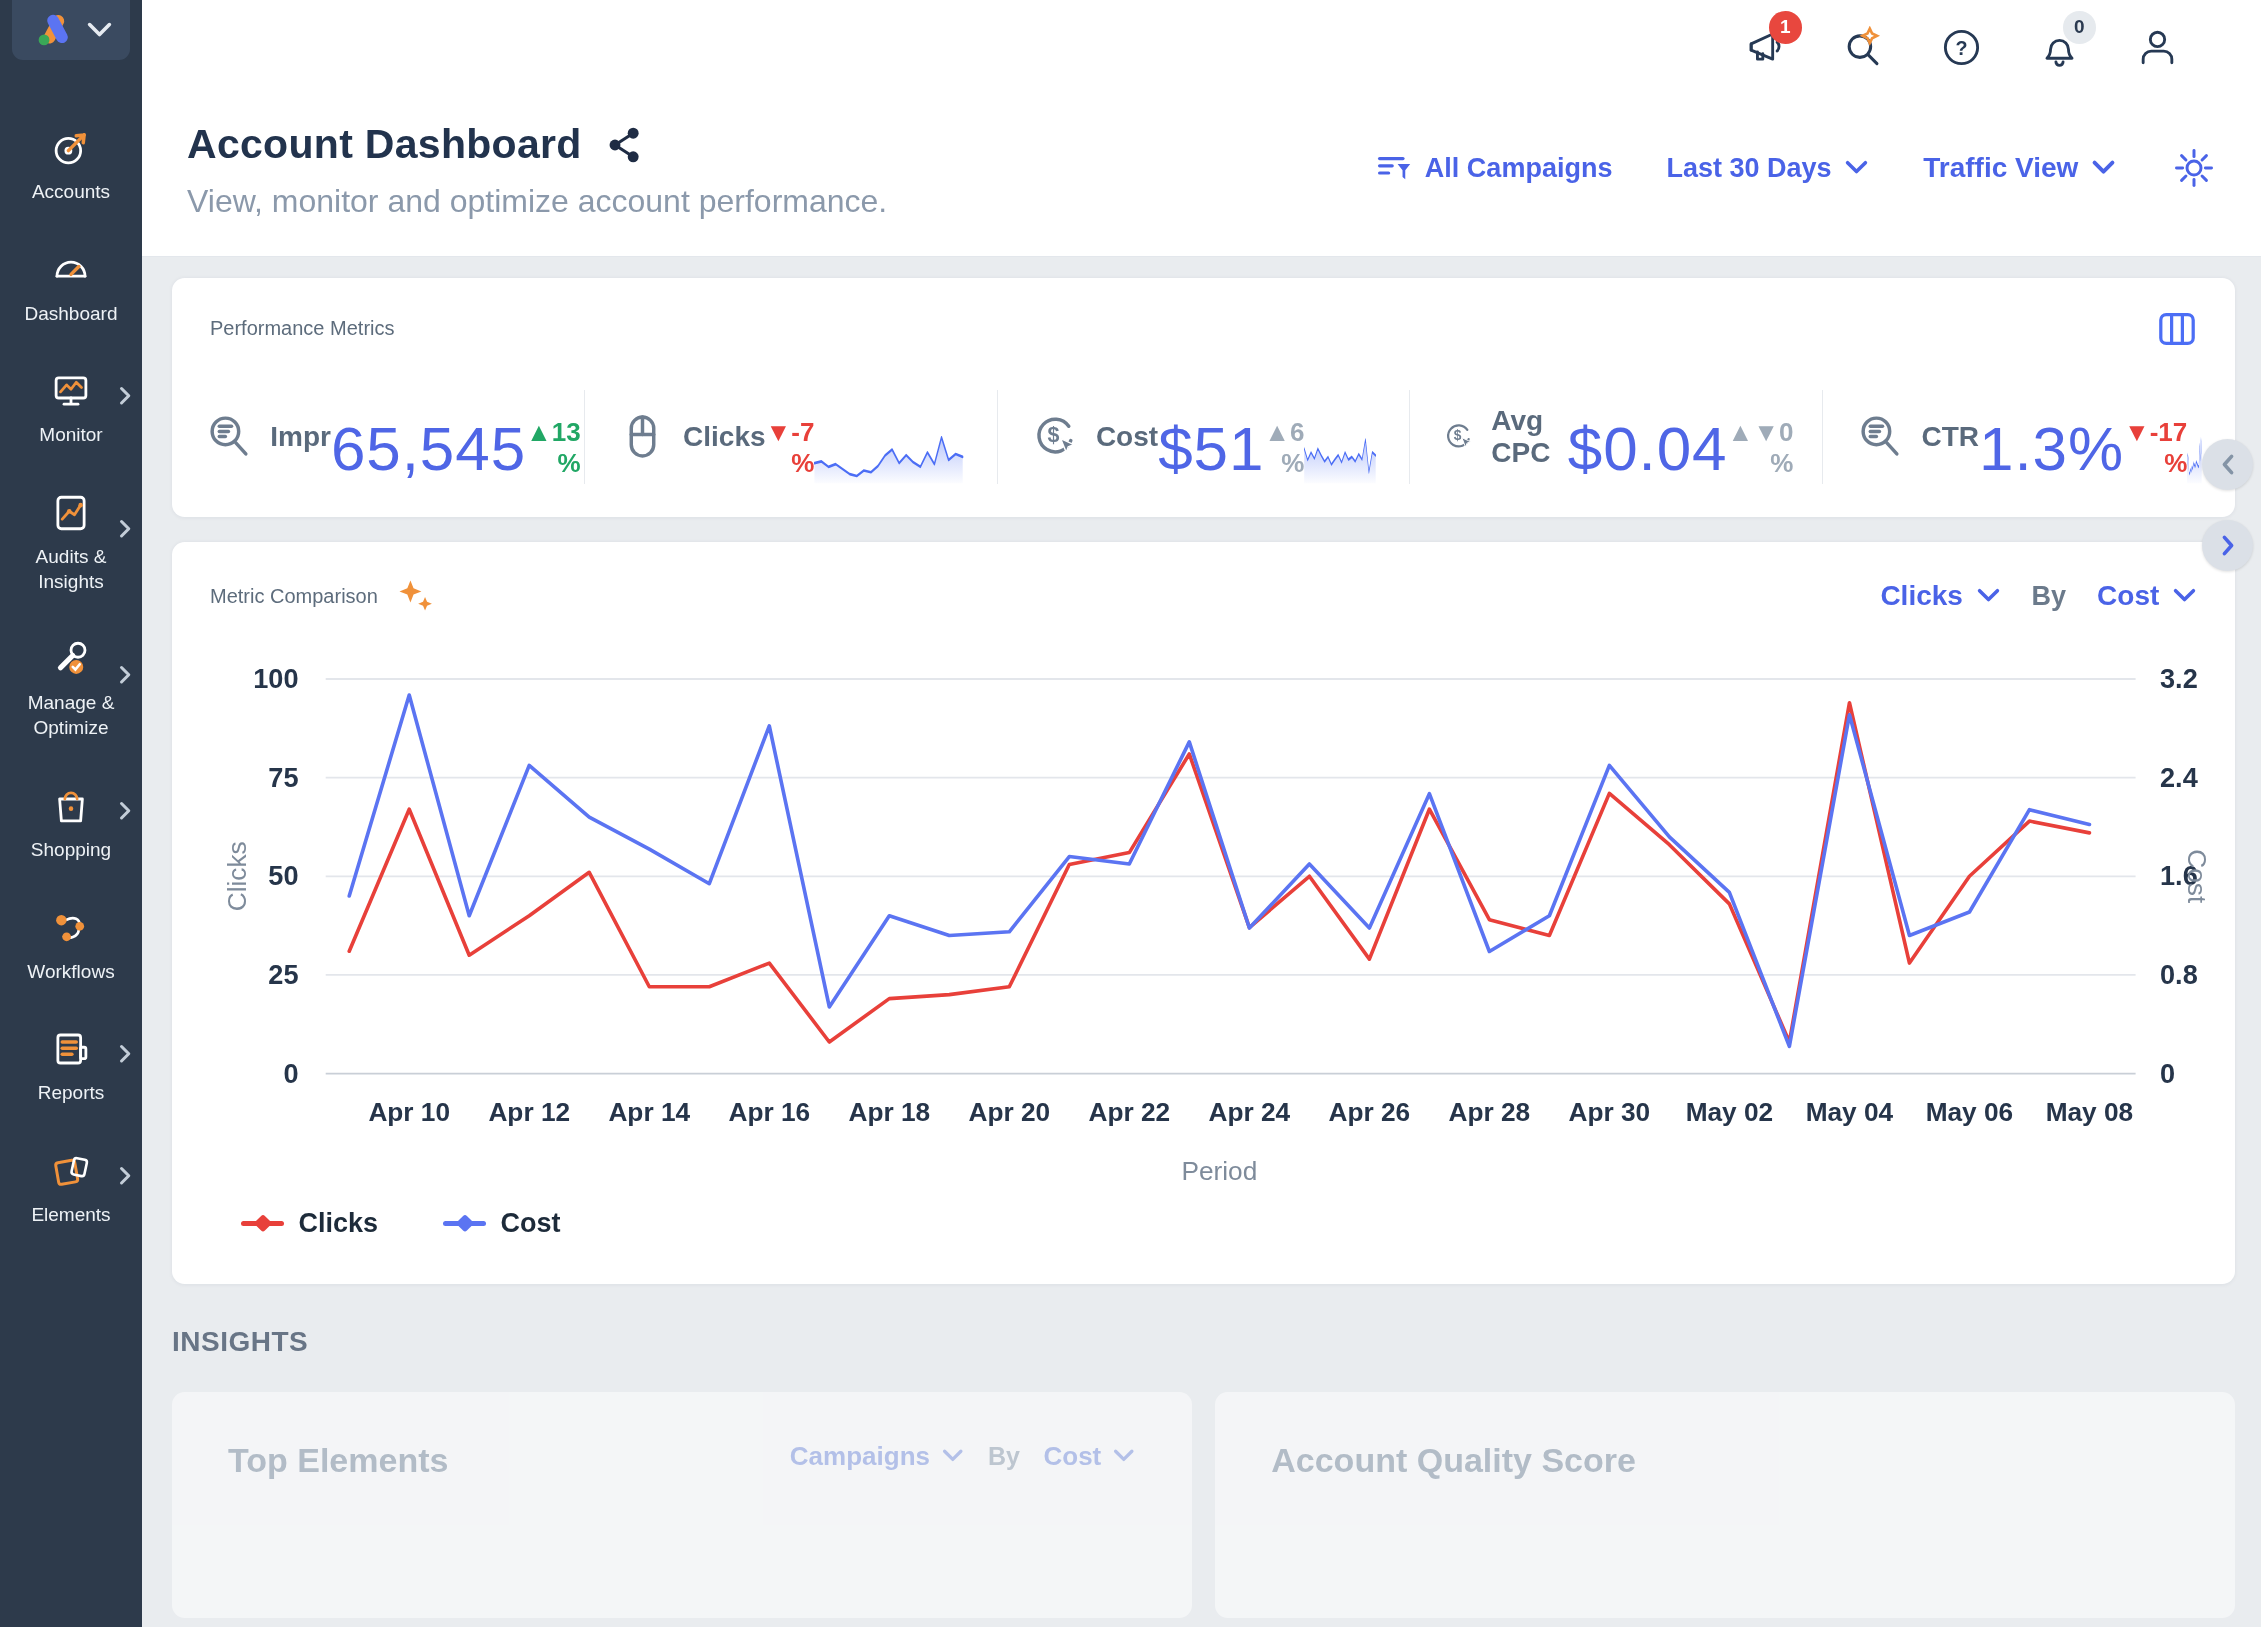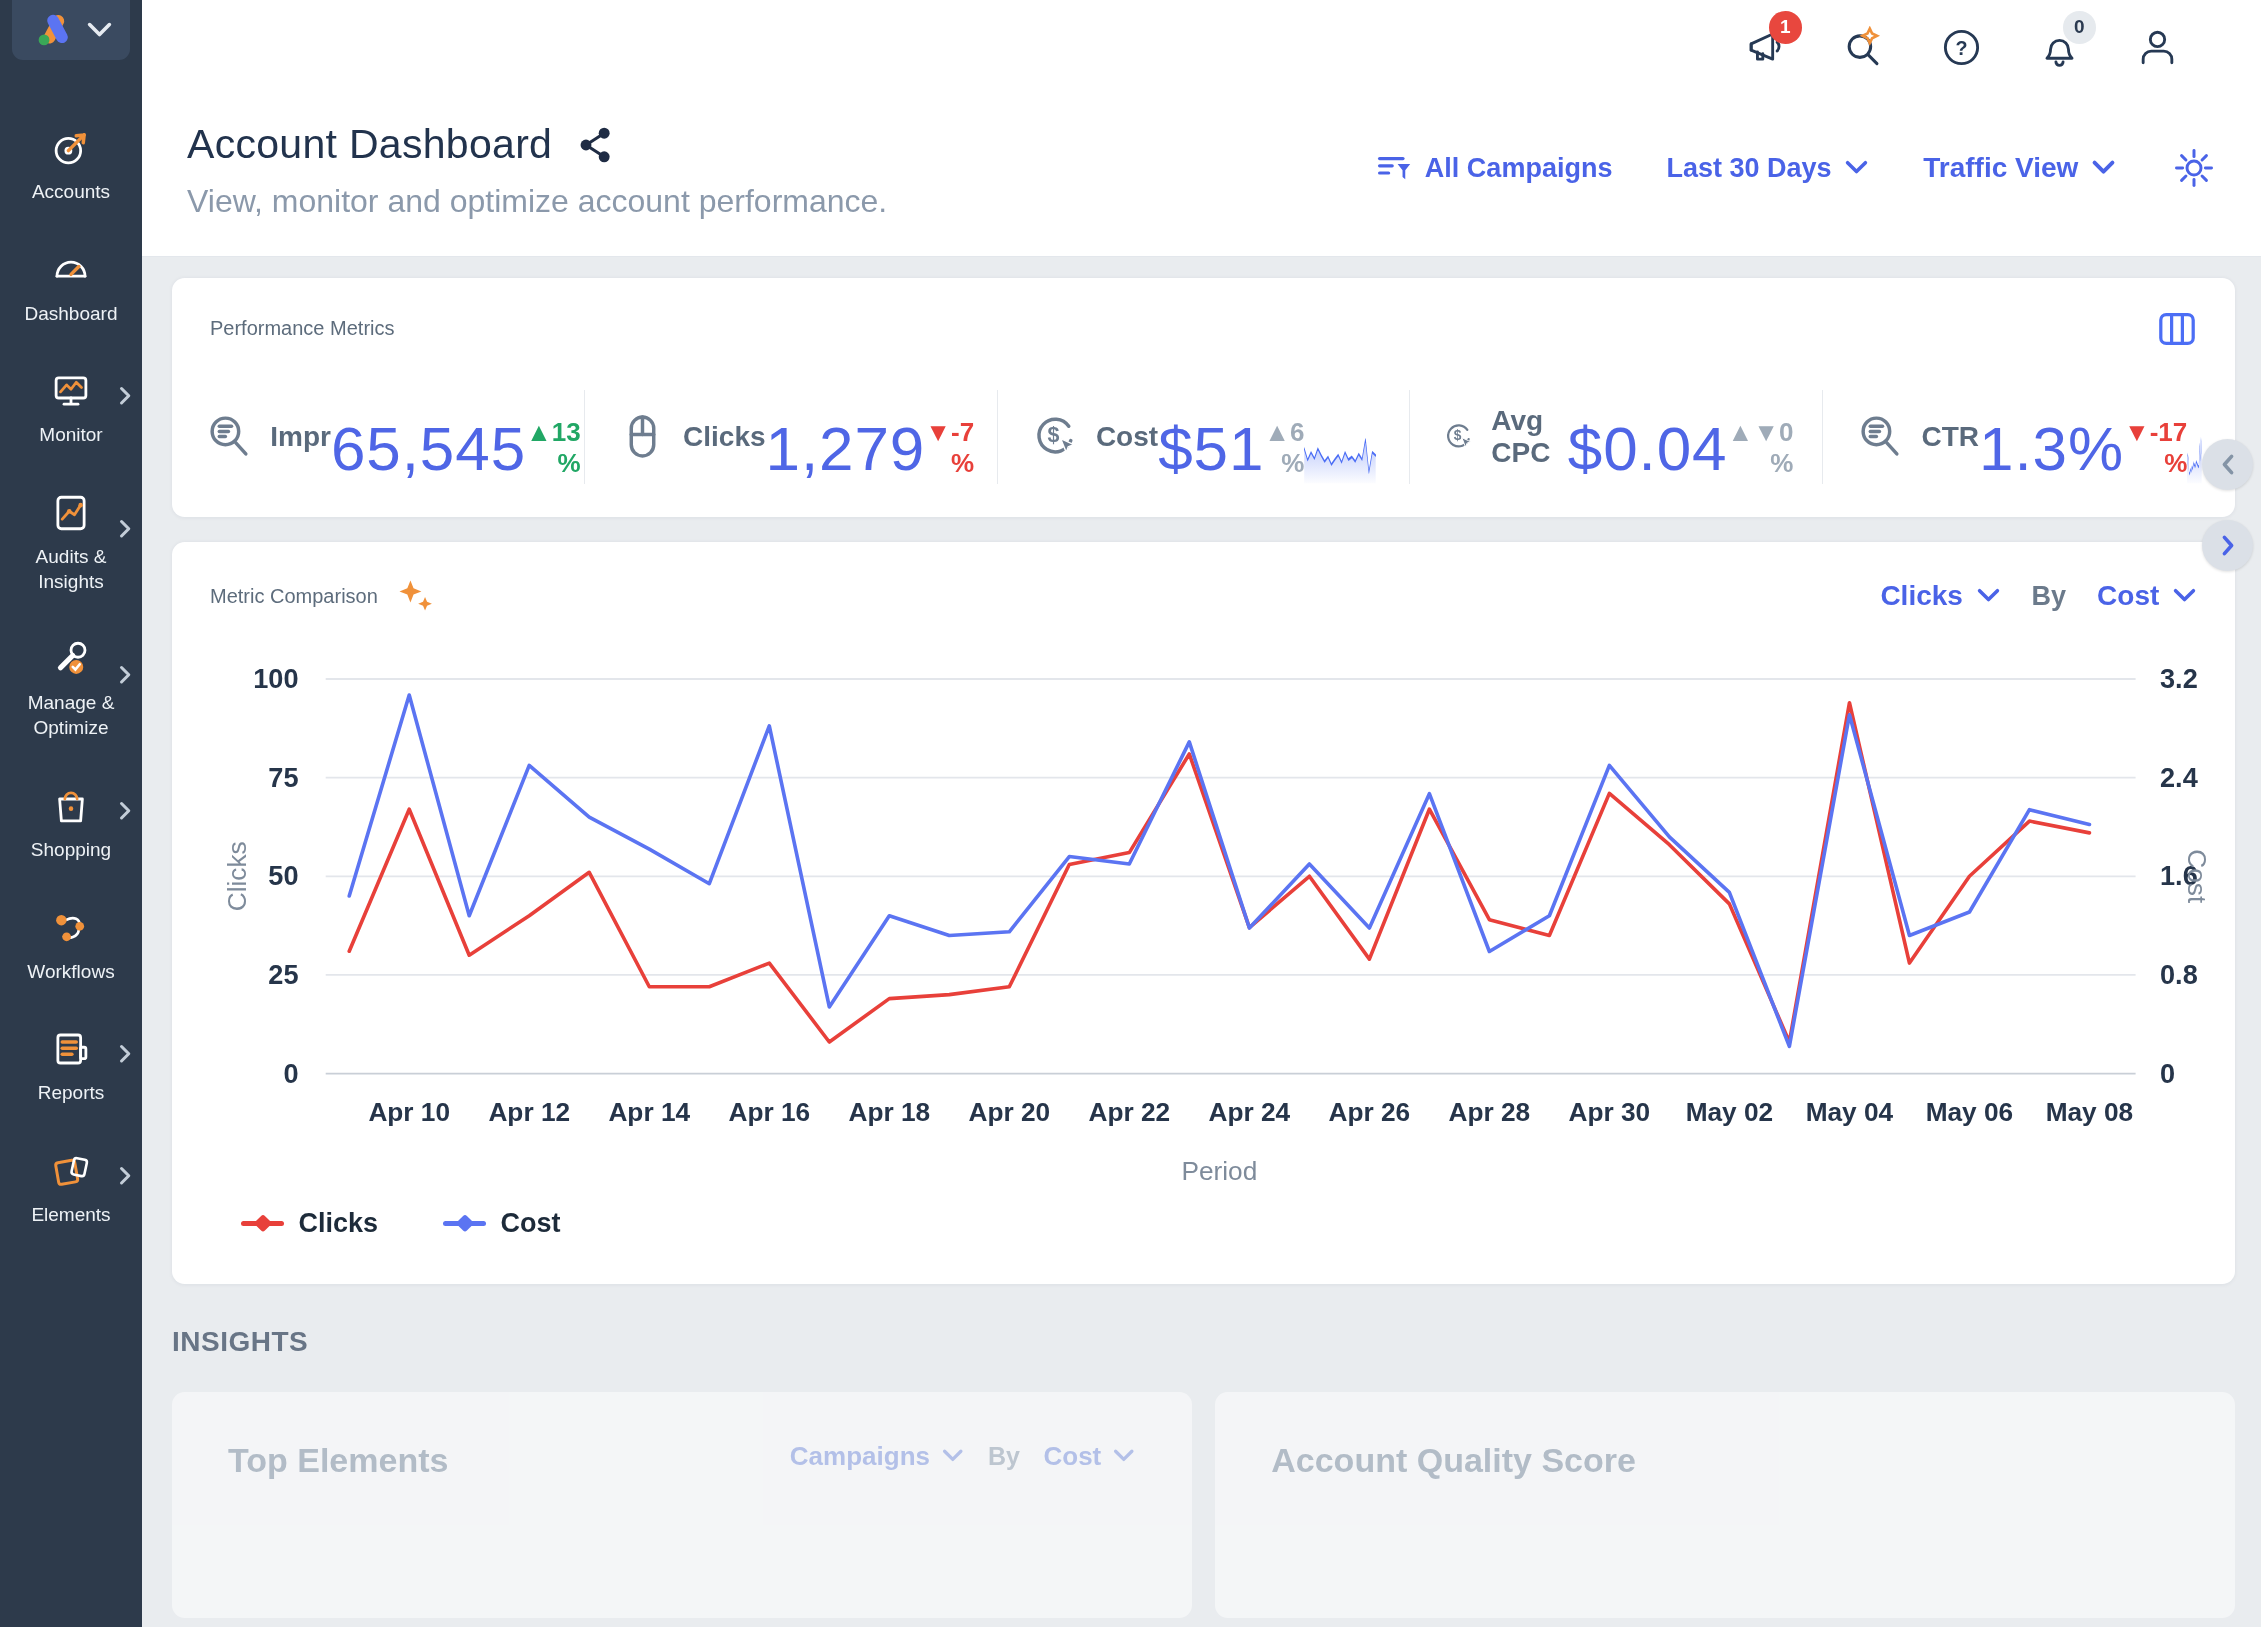--- a/index.html
+++ b/index.html
@@ -24,21 +24,21 @@
   .tb-btn{position:relative;width:47px;height:47px;display:flex;align-items:center;justify-content:center;cursor:pointer}
   .badge{position:absolute;top:-12.7px;right:-12.7px;min-width:33px;height:33px;padding:0 5.4px;border-radius:16.3px;
          display:flex;align-items:center;justify-content:center;font-size:19px;font-weight:700;box-sizing:border-box}
   .badge.red{background:#e8473e;color:#fff}
   .badge.gray{background:#e6eaee;color:#2b3a50}
 
   
   .page-head{background:#fff;padding:27px 45px 36px 45px;display:flex;justify-content:space-between;
              align-items:flex-start;box-shadow:0 0.9px 0 #e3e7eb}
   .title-row{display:flex;align-items:center;gap:23.5px}
-  .page-title{font-size:41px;font-weight:400;color:#22334d;margin:0;letter-spacing:0.3px}
+  .page-title{font-size:41px;font-weight:700;color:#22334d;margin:0;letter-spacing:0.3px}
   .subtitle{margin-top:14.5px;font-size:32px;color:#8b99ab}
   .head-controls{display:flex;align-items:center;gap:54px;margin-top:23.5px}
   .control{display:flex;align-items:center;gap:12.7px;font-size:27px;font-weight:600;color:#4a63e7;cursor:pointer}
   .control.bolder{font-weight:700;font-size:28px}
 
   
   .content{flex:1;padding:22px 27px 0 30px;overflow:hidden}
   .panel{background:#fff;border-radius:12.7px;box-shadow:0 0.9px 4.5px rgba(25,39,60,.06)}
 
   
@@ -351,21 +351,20 @@
 
           <div class="mcard">
             <div class="mcard-head">
               <svg width="49" height="49" viewBox="0 0 48 48" fill="none" stroke="#6e7d8f" stroke-width="3.4" stroke-linecap="round">
                 <rect x="13" y="5" width="22" height="38" rx="11"></rect>
                 <line x1="13" y1="22" x2="35" y2="22"></line>
                   <line x1="24" y1="5" x2="24" y2="22"></line>
               </svg>
               <span class="mlabel">Clicks</span>
             </div>
-            <div class="mvalue">1,279</div>
             <div class="mdelta delta-red">▼-7 %</div>
             <div class="mspark">
                 <svg viewBox="0 0 330 64" width="100%" height="100%" preserveAspectRatio="none">
                   <defs>
                     <linearGradient id="sg1" x1="0" y1="0" x2="0" y2="1">
                       <stop offset="0%" stop-color="#4c6ef5" stop-opacity="0.38"></stop>
                       <stop offset="100%" stop-color="#4c6ef5" stop-opacity="0.02"></stop>
                     </linearGradient>
                   </defs>
                   <path d="M1.0,40.2 L 16.6,38.2 L 32.2,44.4 L 47.9,41.3 L 63.5,47.0 L 79.1,52.7 L 94.7,54.8 L 110.3,48.6 L 126.0,50.6 L 141.6,43.4 L 157.2,31.4 L 172.8,24.6 L 188.4,40.2 L 204.0,30.9 L 219.7,39.2 L 235.3,44.4 L 250.9,27.8 L 266.5,41.3 L 282.1,10.6 L 297.8,36.6 L 313.4,29.8 L 329.0,33.0 L 329,63 L 1,63 Z" fill="url(#sg1)" stroke="none"></path>

